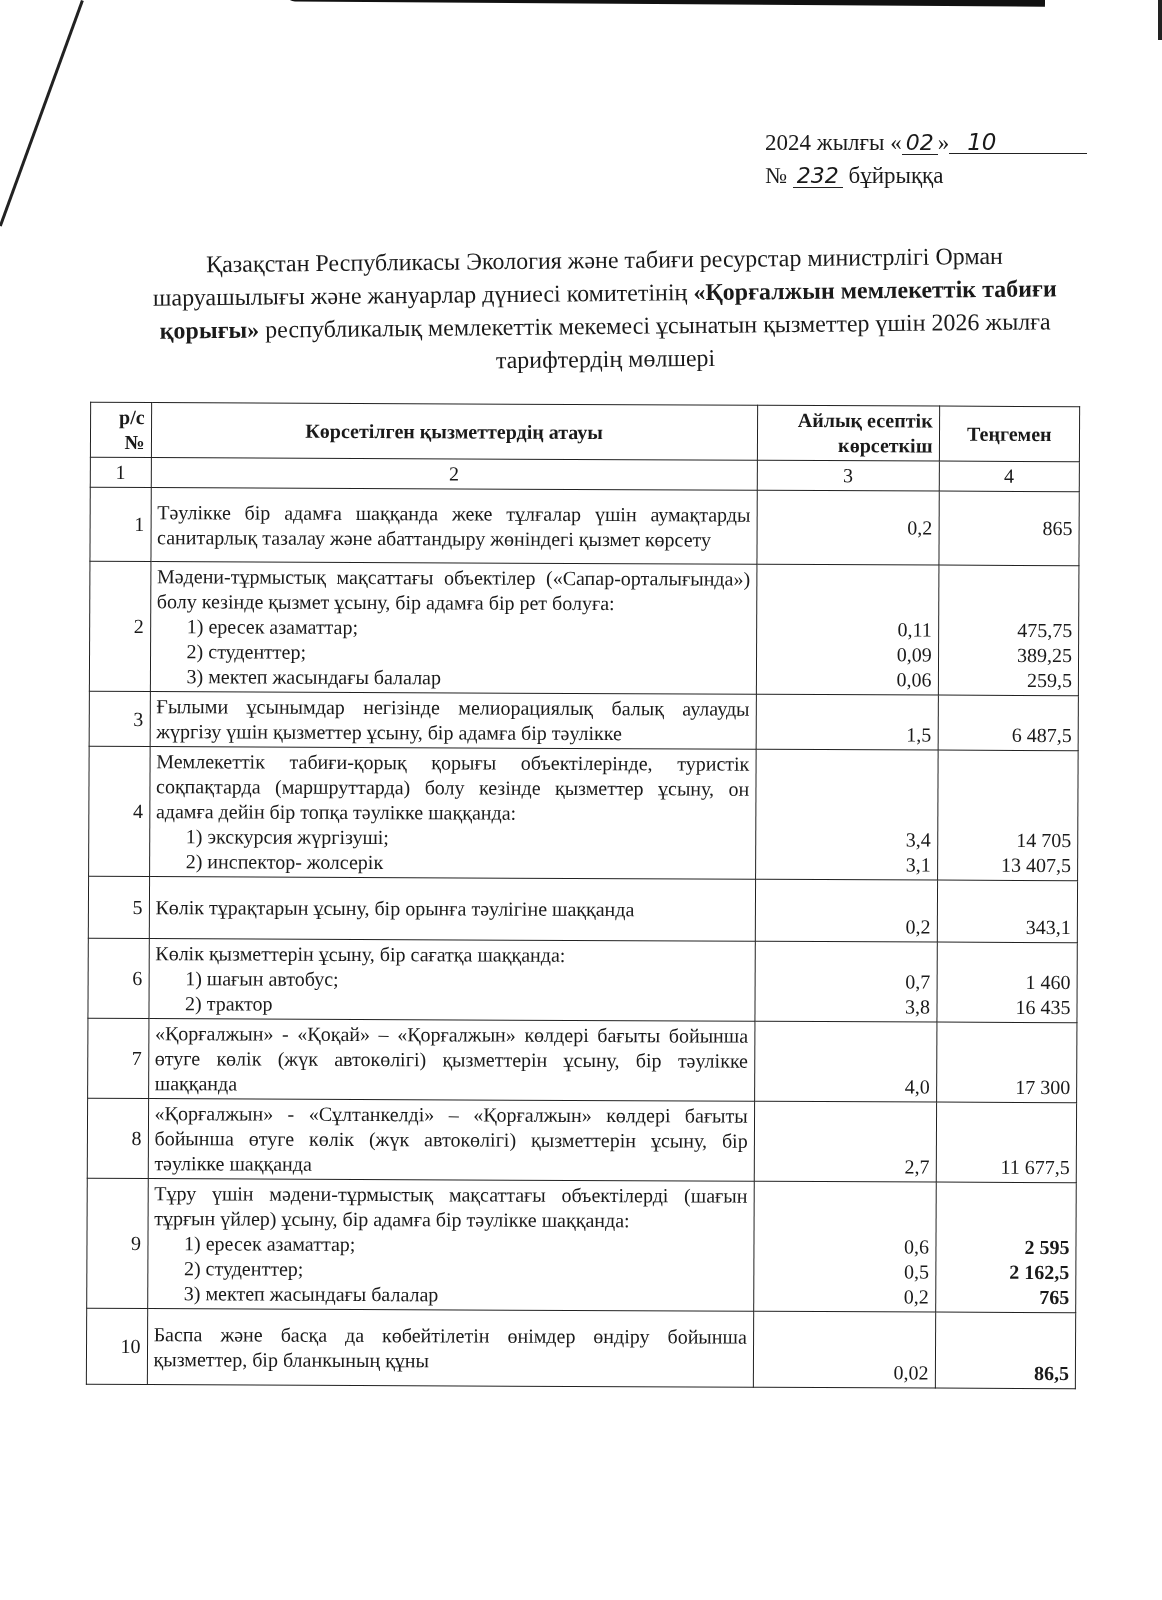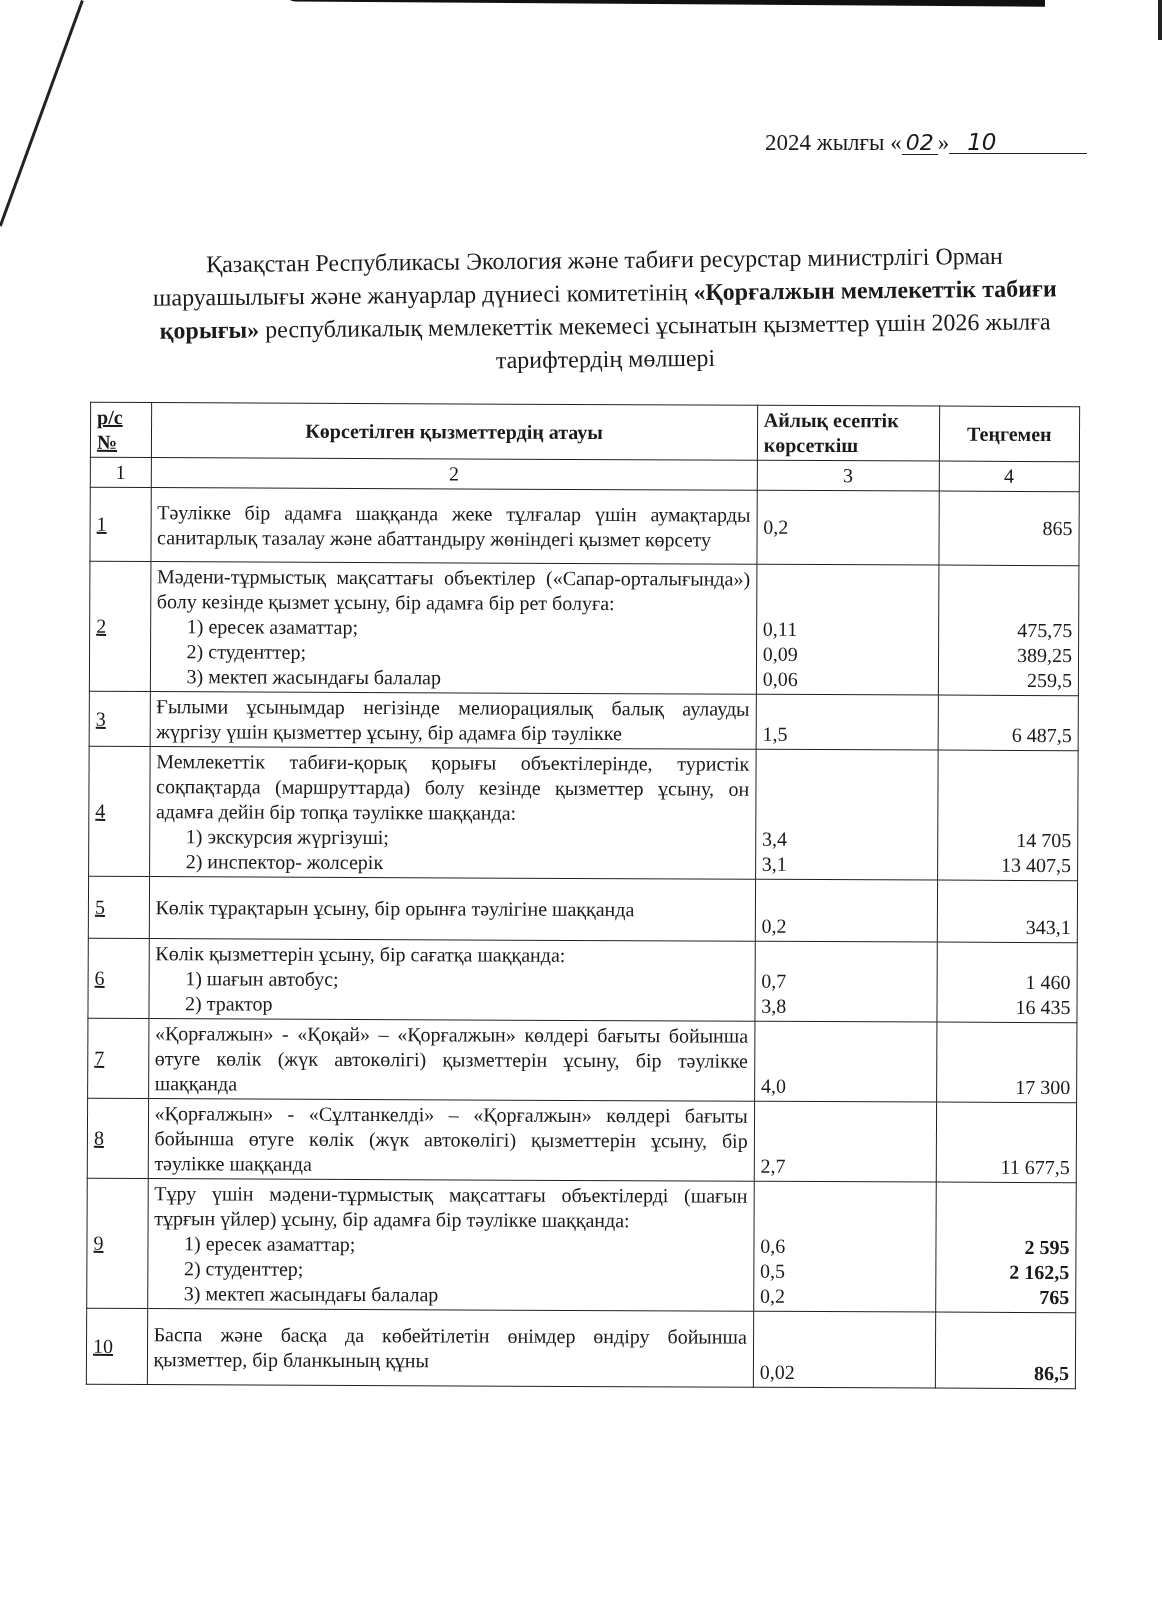--- a/index.html
+++ b/index.html
@@ -39,42 +39,47 @@
   table.tariffs {
     position: absolute; left: 88px; top: 404px;
     width: 990px; border-collapse: collapse;
     font-size: 20px; line-height: 25px;
     transform: rotate(0.25deg);
   }
   table.tariffs td, table.tariffs th {
     border: 1.5px solid #222; vertical-align: middle; padding: 2px 6px;
   }
   th { font-weight: bold; }
-  .c1 { width: 48px; text-align: left; text-decoration: underline; }
+  .c1 { width: 48px; text-align: right; }
   .c2 { width: 600px; }
-  .c3 { width: 170px; text-align: left; }
+  .c3 { width: 170px; text-align: right; }
   .c4 { width: 128px; text-align: right; }
   .desc { text-align: justify; }
   .sub { padding-left: 30px; display: block; }
   .vals-bottom { vertical-align: bottom !important; }
   .vals-bottom span { display: block; }
   .num-row td { text-align: center; font-size: 20px; }
   .bold-vals { font-weight: bold; }
 </style>
 </head>
 <body>
 
 <div class="edge-top"></div>
 <div class="edge-right"></div>
 <div class="edge-line"></div>
 
 <div class="order-ref">
   <div>
     <span>2024 жылғы «</span><span class="hand">02</span><span>»</span><span class="line-fill">10</span>
   </div>
+  <div>
+    <span>№</span>
+    <span class="hand">232</span>
+    <span>бұйрыққа</span>
+  </div>
 </div>
 
 <div class="title">
   <span>Қазақстан Республикасы Экология және табиғи ресурстар министрлігі Орман шаруашылығы және жануарлар дүниесі комитетінің </span><b>«Қорғалжын мемлекеттік табиғи қорығы»</b><span> республикалық мемлекеттік мекемесі ұсынатын қызметтер үшін 2026 жылға тарифтердің мөлшері</span>
 </div>
 
 <table class="tariffs">
   <thead>
     <tr>
       <th class="c1">р/с №</th>

